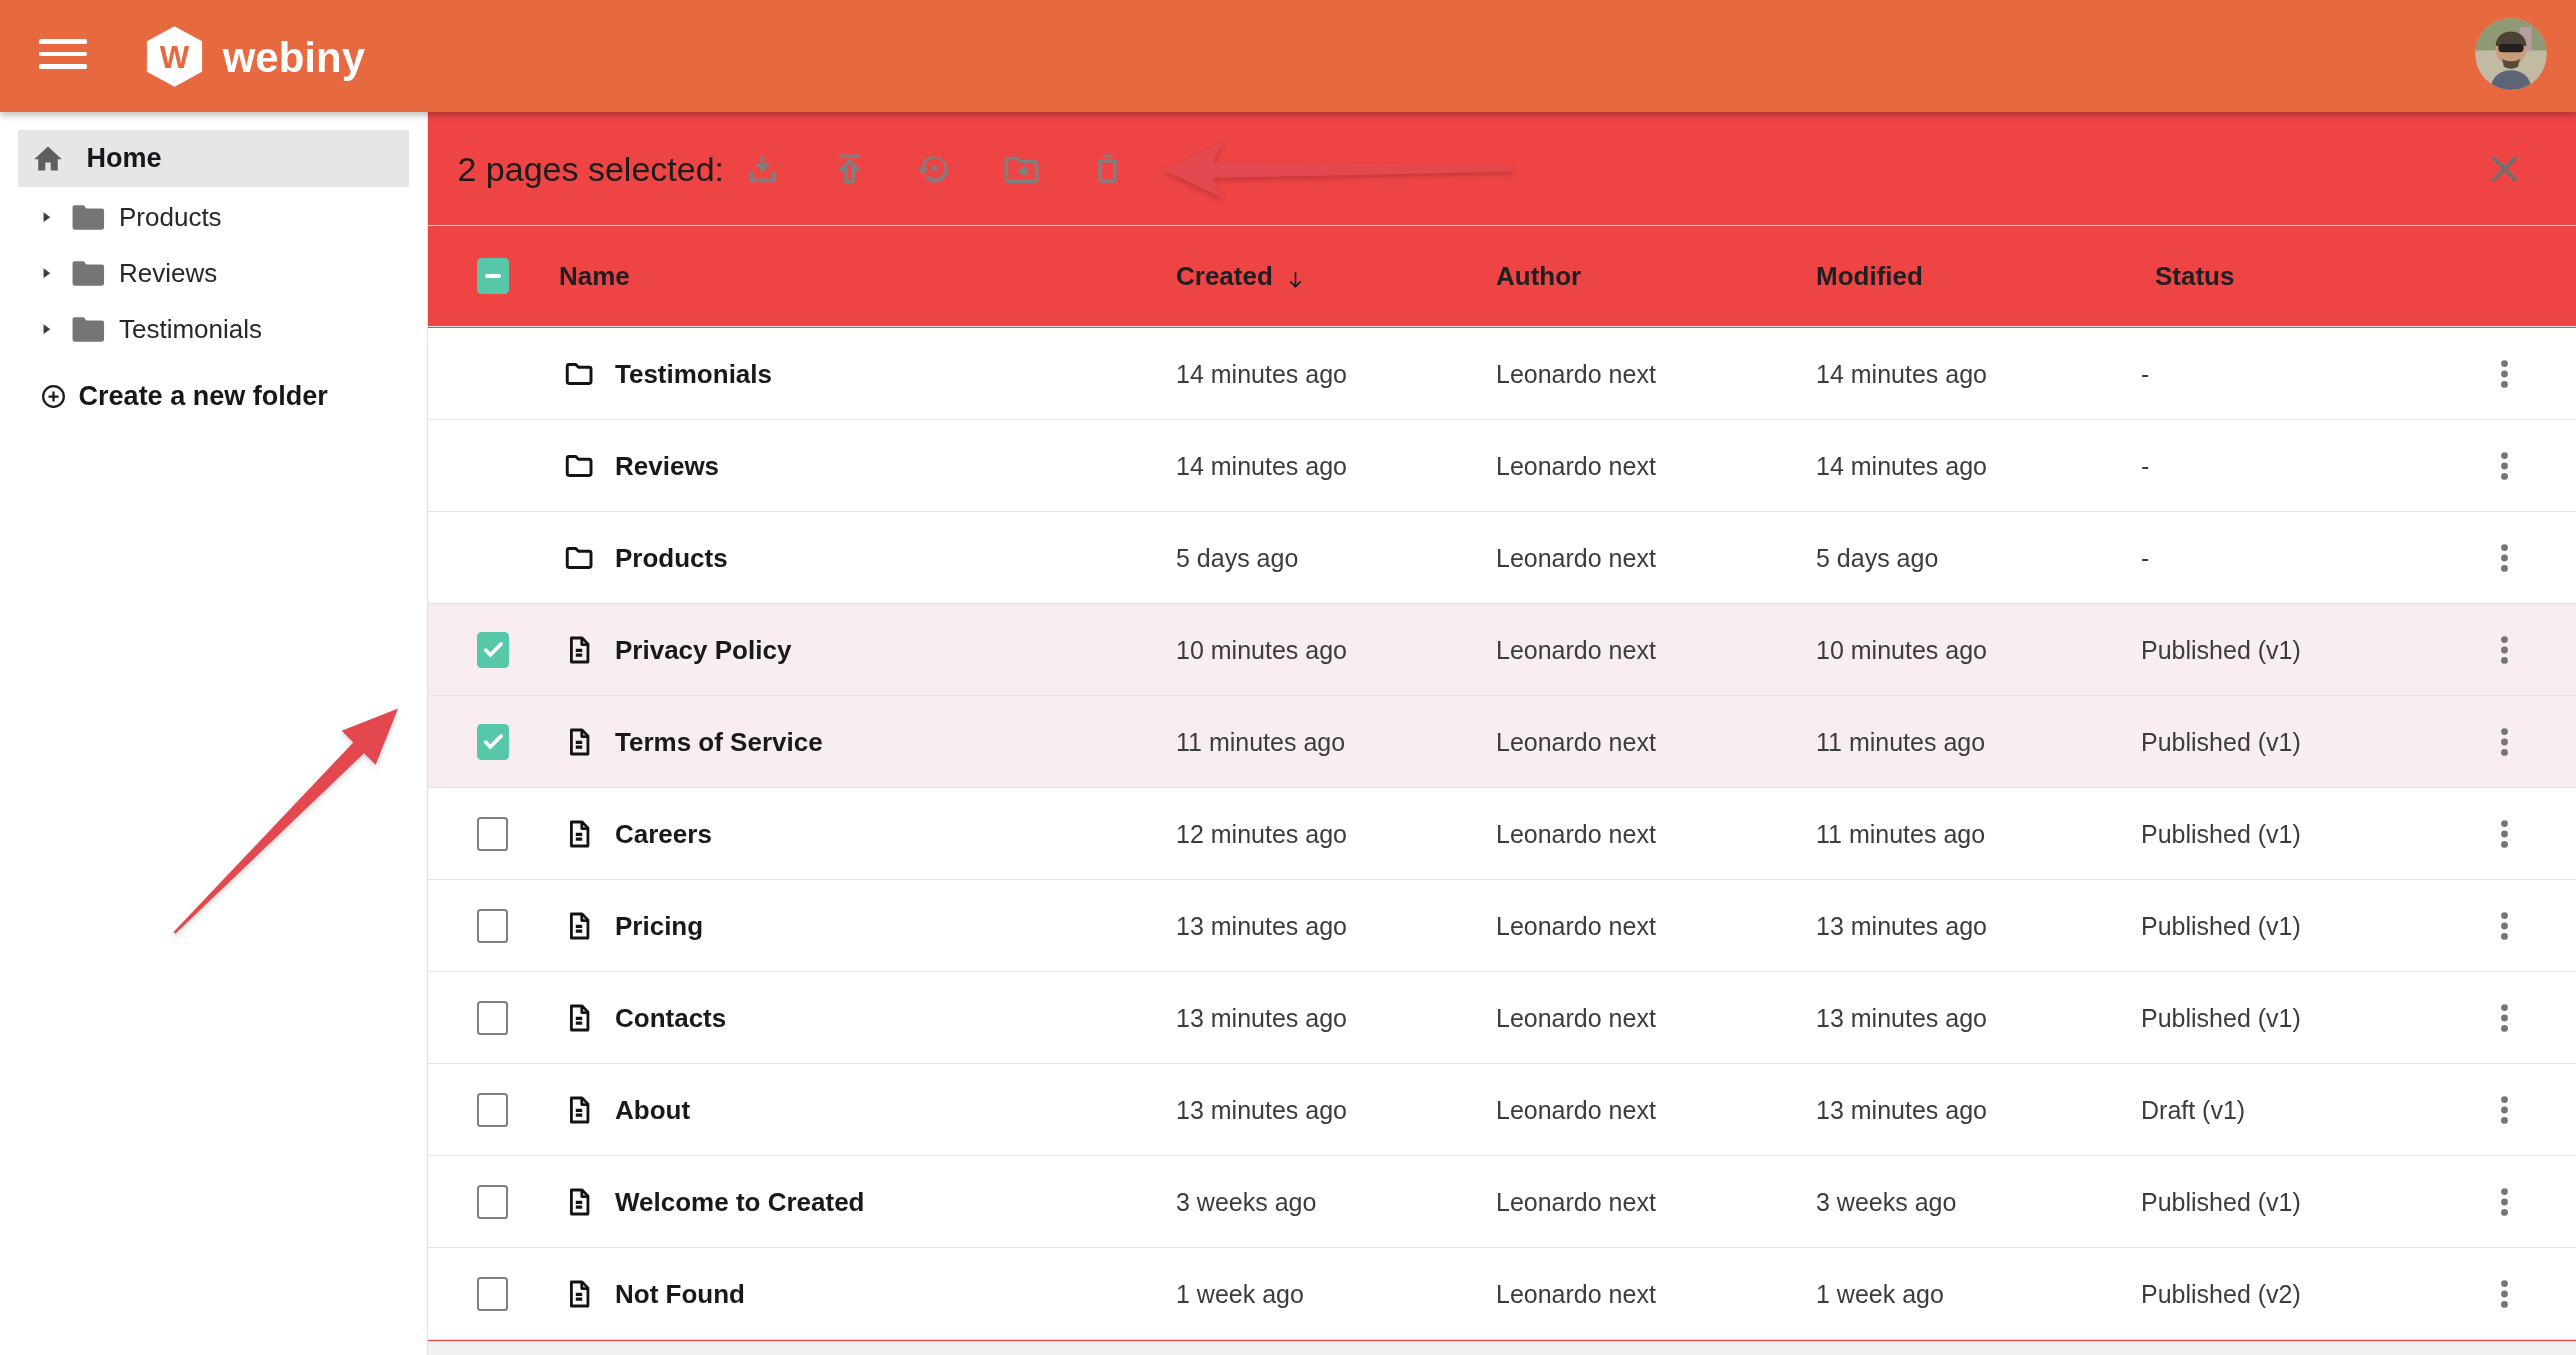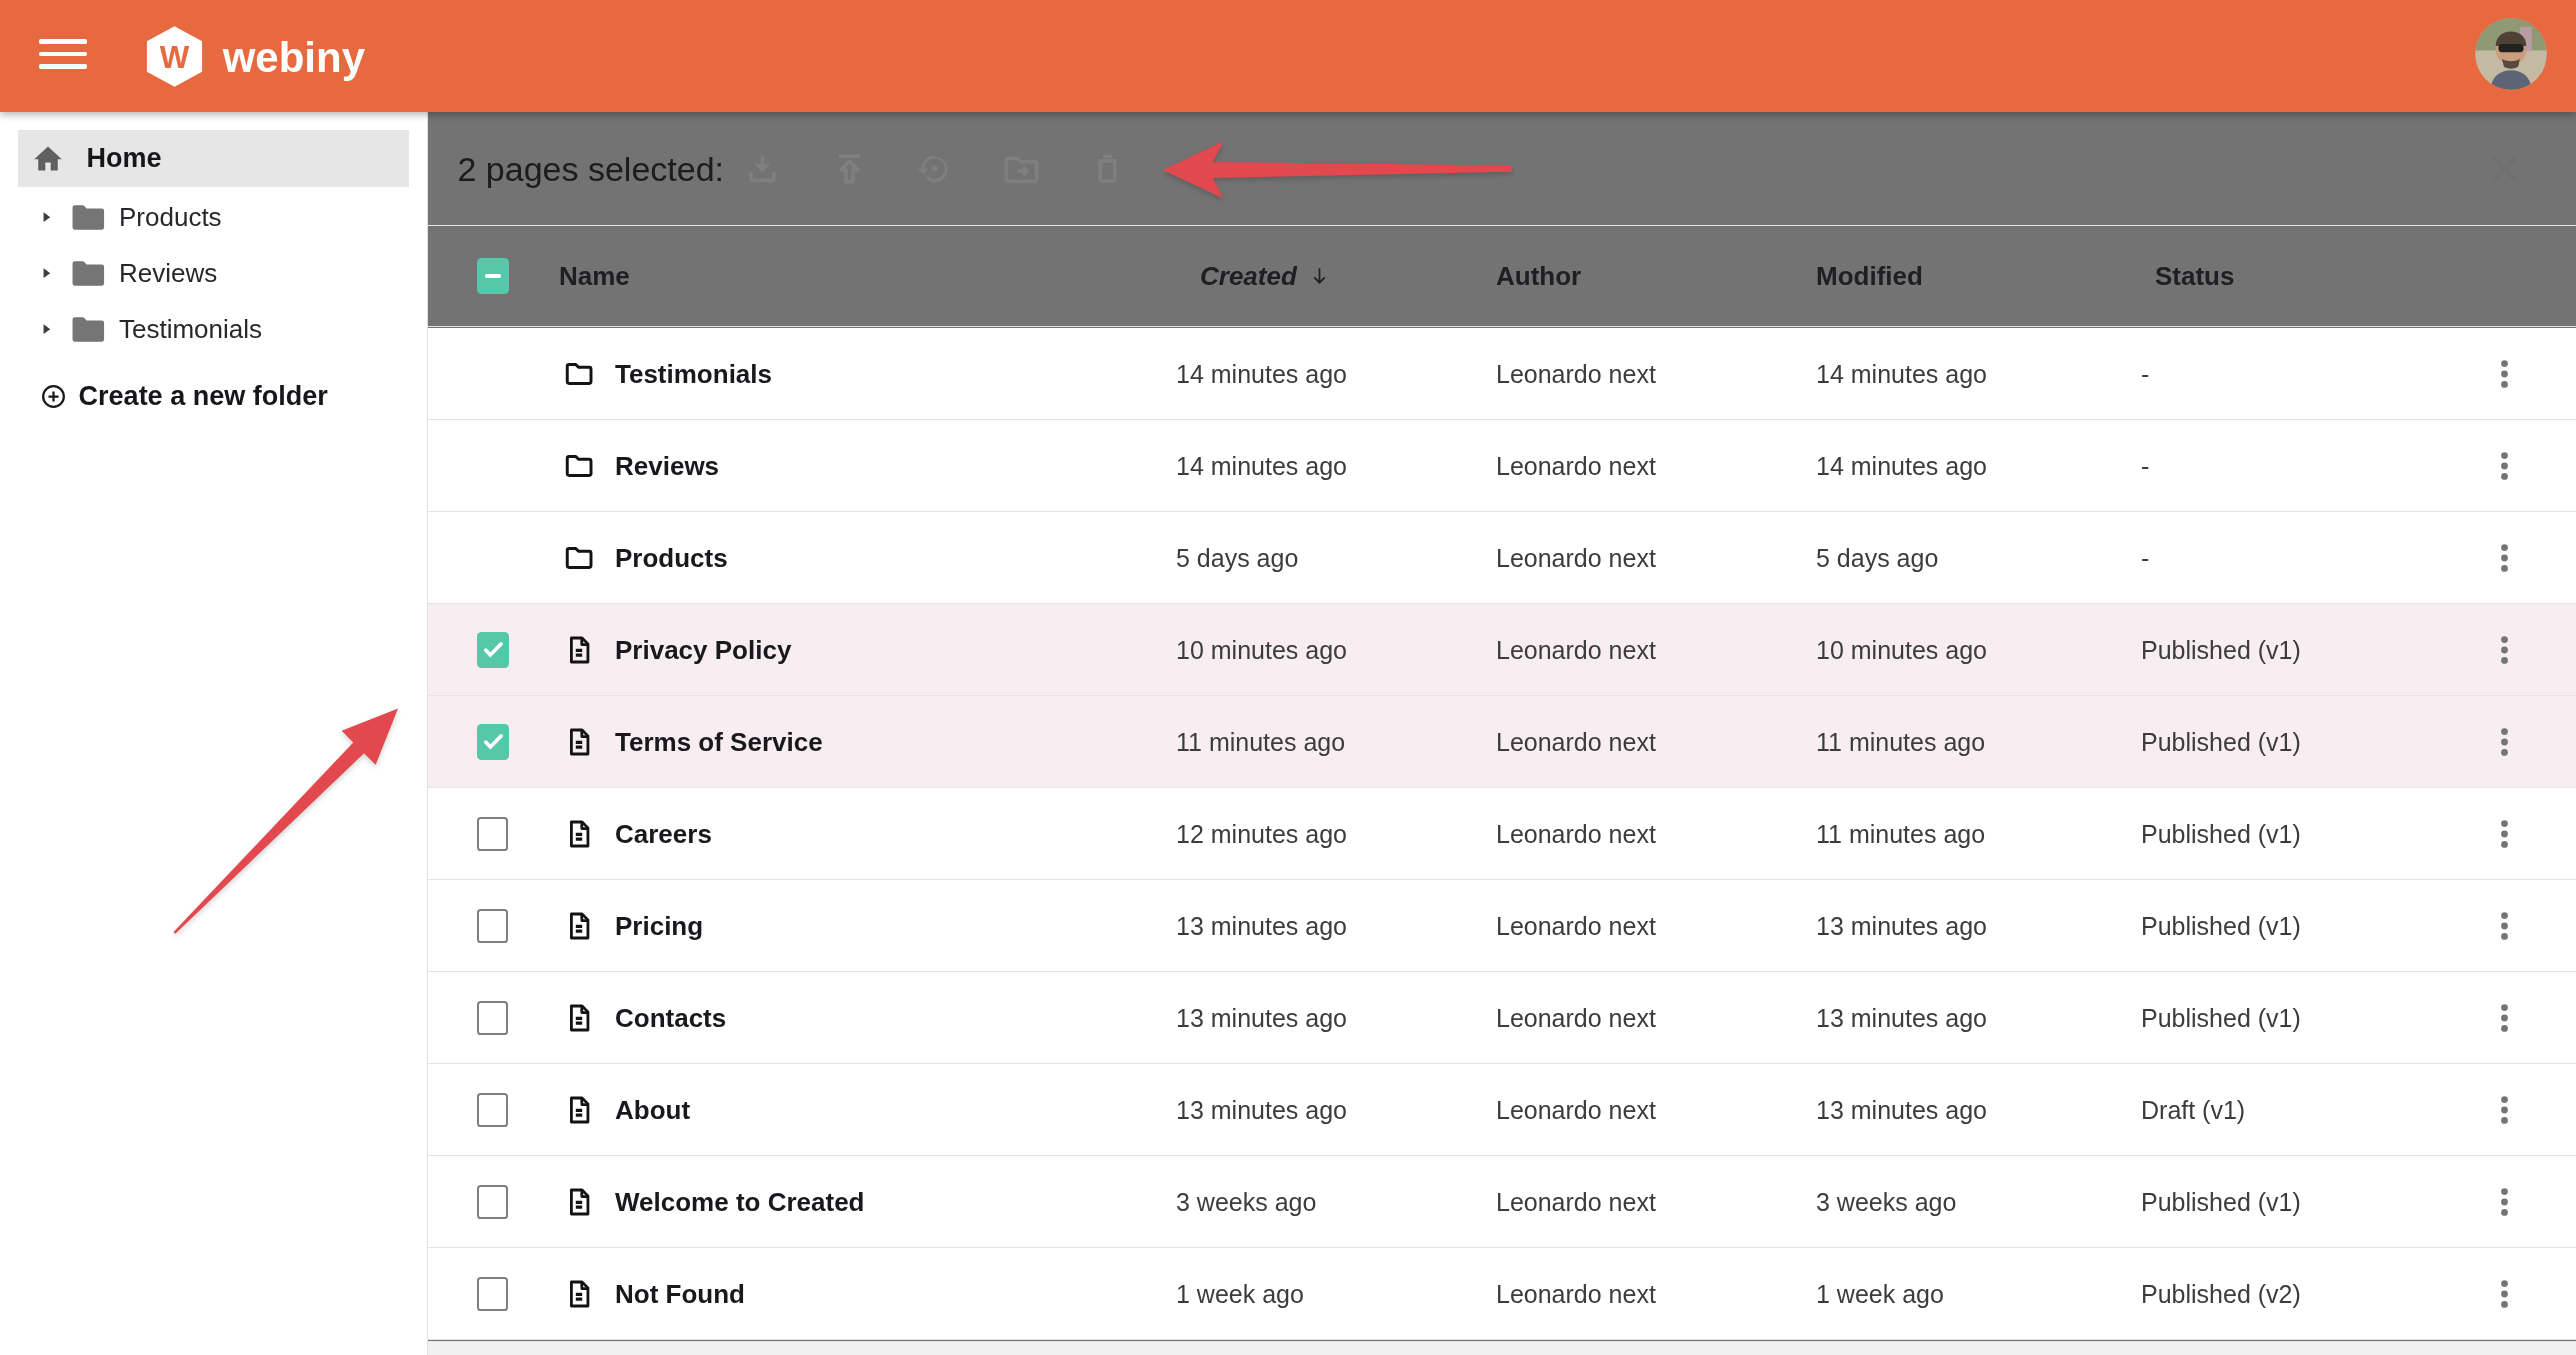--- a/index.html
+++ b/index.html
@@ -28,34 +28,34 @@
   .home-label { font-size:27px; font-weight:bold; color:#15171a; margin-left:21px; }
   .tree { position:absolute; top:77px; left:0; width:428px; }
   .tree-item { position:relative; height:56px; display:flex; align-items:center; cursor:pointer; }
   .tree-chev { position:absolute; left:40px; width:14.3px; height:14.3px; display:flex; align-items:center; }
   .tree-folder { position:absolute; left:68px; width:39px; height:39px; }
   .tree-label { position:absolute; left:119px; font-size:26px; color:#26282c; }
   .create-item { position:absolute; top:261px; left:40px; height:47px; display:flex; align-items:center; cursor:pointer; }
   .create-label { font-size:27px; font-weight:bold; color:#15171a; margin-left:11.6px; }
 
   
-  .main { position:absolute; top:112px; left:428px; width:2148px; height:1244px; background:#737373; }
+  .main { position:absolute; top:112px; left:428px; width:2148px; height:1244px; background:#ef4444; }
 
   .actionbar { position:absolute; top:0; left:0; width:2148px; height:114px; border-bottom:0.9px solid #e4e4e6; }
   .sel-text { position:absolute; left:29.5px; top:50%; transform:translateY(-50%);
               font-size:34px; color:#1c1c1c; }
   .action-btn { position:absolute; top:50%; transform:translateY(-50%); width:43px; height:43px;
                 border:none; background:transparent; cursor:pointer; padding:0; }
   .action-btn svg { width:39px; height:39px; display:block; margin:auto; }
   .close-btn { position:absolute; left:2057px; top:50%; transform:translateY(-50%); width:39px; height:39px;
                border:none; background:transparent; cursor:pointer; padding:0; }
 
   .thead { position:absolute; top:114px; left:0; width:2148px; height:101px; border-bottom:0.9px solid #e2e2e4; }
   .th { position:absolute; top:50%; transform:translateY(-50%); font-size:26px; font-weight:bold; color:#1d1f23; cursor:pointer; }
-  .th-name { left:131px; } .th-created { left:772px; display:flex; align-items:flex-start;font-style:italic; }
+  .th-name { left:131px; } .th-created { left:748px; display:flex; align-items:flex-end; }
   .th-author { left:1068px; } .th-modified { left:1388px; } .th-status { left:1713px;margin-left:14px; }
   .sort-arrow { margin-left:10.7px; margin-top:3.6px; }
 
   .rows { position:absolute; top:216px; left:0; width:2148px; }
   .row { position:relative; width:2148px; height:92px; border-bottom:0.9px solid #e5e5e7; background:#fff; cursor:pointer; }
   .row.sel { background:var(--c-selrow,#f8edf0); }
   .cell { position:absolute; top:50%; transform:translateY(-50%); font-size:25px; color:#3c3c3c; white-space:nowrap; }
   .c-cb { left:49px; width:32px; height:36px; }
   .c-icon { left:135px; width:32px; height:32px; }
   .c-name { left:187px; font-size:26px; font-weight:bold; color:#17191c; }

